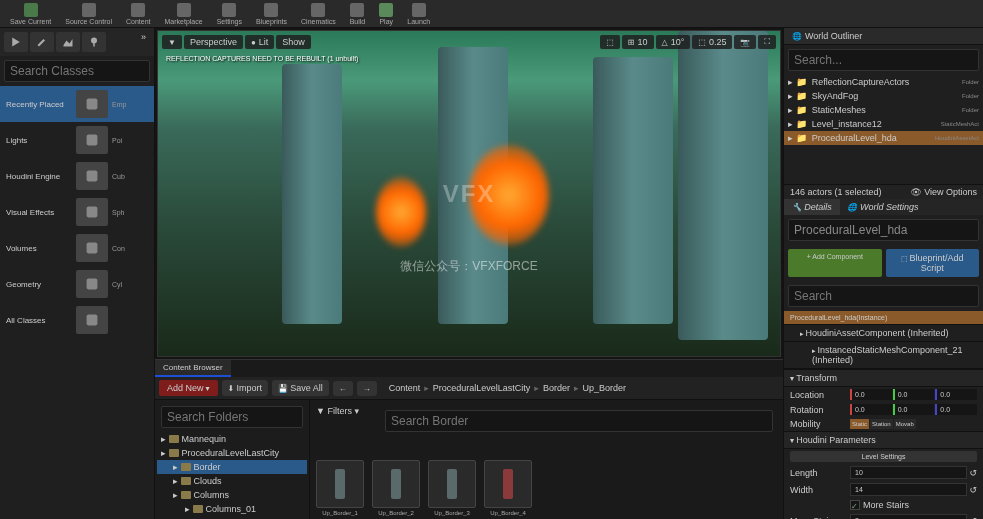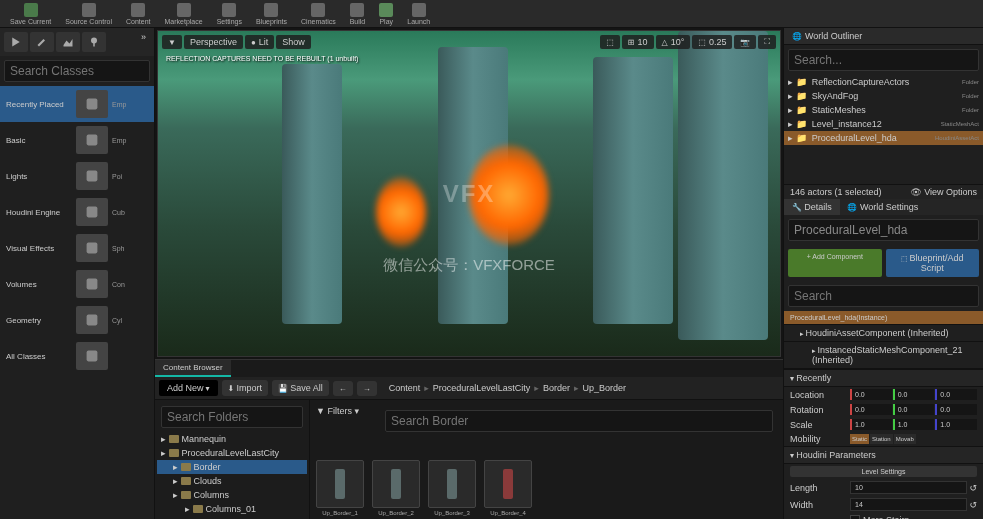--- a/index.html
+++ b/index.html
@@ -33,25 +33,25 @@
 .scene { position:absolute; inset:0; }
 .pillar { position:absolute; background:linear-gradient(90deg,#3a5a5a,#5a8a8a,#4a7a7a); border-radius:4px; }
 .p1 { left:20%; top:10%; width:60px; height:80%; }
 .p2 { left:45%; top:5%; width:70px; height:85%; }
 .p3 { left:70%; top:8%; width:80px; height:82%; }
 .p4 { right:2%; top:0%; width:90px; height:95%; }
 .fire { position:absolute; width:50px; height:70px; background:radial-gradient(circle,#ffaa33,#ff6600,transparent); border-radius:50%; filter:blur(3px); }
 .f1 { left:35%; top:45%; }
 .f2 { left:50%; top:35%; width:80px; height:100px; }
 .wm { position:absolute; left:50%; top:50%; transform:translate(-50%,-50%); font-size:24px; color:rgba(255,255,255,0.3); font-weight:bold; letter-spacing:2px; }
-.wm2 { position:absolute; left:50%; bottom:25%; transform:translateX(-50%); font-size:15px; color:rgba(255,255,255,0.5); }
+.wm2 { position:absolute; left:50%; bottom:25%; transform:translateX(-50%); font-size:12px; color:rgba(255,255,255,0.5); }
 .content-area { height:160px; background:#1a1a1a; border-top:1px solid #333; display:flex; flex-direction:column; }
-.cb-tab { padding:3px 8px; background:#2a2a2a; font-size:8px; width:fit-content; border-bottom:2px solid #14b8a6; }
+.cb-tab { padding:3px 8px; background:#2a2a2a; font-size:8px; width:fit-content; border-bottom:2px solid #1d4ed8; }
 .cb-tools { display:flex; align-items:center; padding:3px 4px; background:#222; gap:4px; border-bottom:1px solid #111; }
-.btn-green { padding:3px 8px; background:#000000; border-radius:2px; cursor:pointer; font-size:8px; display:flex; align-items:center; gap:2px; }
+.btn-green { padding:3px 8px; background:#7f1d1d; border-radius:2px; cursor:pointer; font-size:8px; display:flex; align-items:center; gap:2px; }
 .btn-gray { padding:3px 6px; background:#333; border-radius:3px; cursor:pointer; font-size:8px; }
 .crumbs { display:flex; gap:4px; font-size:8px; color:#aaa; margin-left:8px; }
 .crumb { cursor:pointer; }
 .crumb-sep { color:#666; }
 .cb-body { flex:1; display:flex; }
 .cb-tree { width:155px; background:#1c1c1c; border-right:1px solid #111; overflow-y:auto; padding:2px; }
 .tree-node { padding:2px 4px 2px 12px; font-size:8px; cursor:pointer; display:flex; align-items:center; gap:3px; }
 .tree-node.sel { background:#2a5a8a; }
 .tree-node.l1 { padding-left:4px; }
 .tree-node.l2 { padding-left:16px; }
@@ -65,21 +65,21 @@
 .asset-thumb svg { width:30px; height:40px; }
 .asset-name { font-size:6px; color:#aaa; margin-top:2px; text-align:center; overflow:hidden; white-space:nowrap; }
 .right-panel { width:200px; background:#1f1f1f; border-left:1px solid #111; display:flex; flex-direction:column; overflow:hidden; }
 .panel-tab { padding:3px 8px; background:#2a2a2a; font-size:8px; border-bottom:1px solid #111; display:flex; align-items:center; gap:3px; }
 .outliner { height:110px; overflow-y:auto; border-bottom:1px solid #111; }
 .out-row { padding:2px 4px; font-size:7px; cursor:pointer; display:flex; align-items:center; gap:4px; }
 .out-row.sel { background:#8a5a2a; }
 .out-type { color:#888; font-size:6px; margin-left:auto; }
 .details { flex:1; overflow-y:auto; }
 .det-tabs { display:flex; background:#252525; }
-.det-tab { padding:3px 8px; font-size:8px; cursor:pointer; }
+.det-tab { padding:3px 8px; font-size:8px; cursor:pointer;font-style:italic; }
 .det-tab.active { background:#333; }
 .det-hdr { padding:3px 6px; background:#252525; font-size:8px; border-top:1px solid #111; border-bottom:1px solid #111; cursor:pointer; }
 .det-btns { display:flex; gap:4px; padding:4px; }
 .btn-green2 { flex:1; padding:4px; background:#4a7a2a; border-radius:2px; font-size:7px; text-align:center; cursor:pointer; }
 .btn-blue { flex:1; padding:4px; background:#2a5a8a; border-radius:2px; font-size:7px; text-align:center; cursor:pointer; }
 .comp-row { padding:3px 6px; font-size:7px; background:#8a5a2a; border-bottom:1px solid #111; }
 .comp-row2 { padding:3px 6px 3px 16px; font-size:7px; border-bottom:1px solid #111; }
 .prop-row { display:flex; align-items:center; padding:2px 6px; font-size:7px; }
 .prop-label { flex:0 0 60px; }
 .prop-vec { display:flex; gap:1px; flex:1; }
@@ -172,29 +172,20 @@
         <div class="cat-row sel">
           <span class="cat-label">Recently Placed</span>
           <div class="cat-thumb">
             <svg viewBox="0 0 20 20">
               <rect x="4" y="4" width="12" height="12" fill="#888" rx="2"></rect>
             </svg>
           </div>
           <span class="cat-nm">Emp</span>
         </div>
         <div class="cat-row">
-          <span class="cat-label">Basic</span>
-          <div class="cat-thumb">
-            <svg viewBox="0 0 20 20">
-              <rect x="4" y="4" width="12" height="12" fill="#888" rx="2"></rect>
-            </svg>
-          </div>
-          <span class="cat-nm">Emp</span>
-        </div>
-        <div class="cat-row">
           <span class="cat-label">Lights</span>
           <div class="cat-thumb">
             <svg viewBox="0 0 20 20">
               <rect x="4" y="4" width="12" height="12" fill="#888" rx="2"></rect>
             </svg>
           </div>
           <span class="cat-nm">Poi</span>
         </div>
         <div class="cat-row">
           <span class="cat-label">Houdini Engine</span>
@@ -428,43 +419,35 @@
       <input class="search-box" style="width: calc(100% - 8px);" value="ProceduralLevel_hda">
       <div class="det-btns">
         <div class="btn-green2">+ Add Component</div>
         <div class="btn-blue">⬚ <span>Blueprint/Add Script</span></div>
       </div>
       <input class="search-box" style="width: calc(100% - 8px);" placeholder="Search">
       <div class="comp-row">ProceduralLevel_hda(Instance)</div>
       <div class="comp-row2">▸ <span>HoudiniAssetComponent (Inherited)</span></div>
       <div class="comp-row2" style="padding-left:28px">▸ <span>InstancedStaticMeshComponent_21 (Inherited)</span></div>
 
-      <div class="det-hdr">▾ <span>Recently</span></div>
+      <div class="det-hdr">▾ <span>Transform</span></div>
       <div class="prop-row">
           <span class="prop-label">Location</span>
           <div class="prop-vec">
             <div class="vec-field">0.0</div>
             <div class="vec-field y">0.0</div>
             <div class="vec-field z">0.0</div>
           </div>
         </div>
       <div class="prop-row">
           <span class="prop-label">Rotation</span>
           <div class="prop-vec">
             <div class="vec-field">0.0</div>
             <div class="vec-field y">0.0</div>
             <div class="vec-field z">0.0</div>
-          </div>
-        </div>
-      <div class="prop-row">
-          <span class="prop-label">Scale</span>
-          <div class="prop-vec">
-            <div class="vec-field">1.0</div>
-            <div class="vec-field y">1.0</div>
-            <div class="vec-field z">1.0</div>
           </div>
         </div>
       <div class="prop-row">
           <span class="prop-label">Mobility</span>
           <div class="mob-btns">
             <div class="mob-btn on">Static</div>
             <div class="mob-btn">Station</div>
             <div class="mob-btn">Movab</div>
           </div>
         </div>

